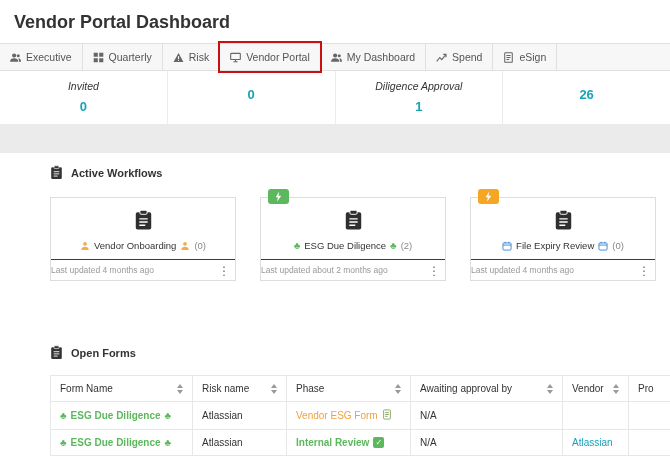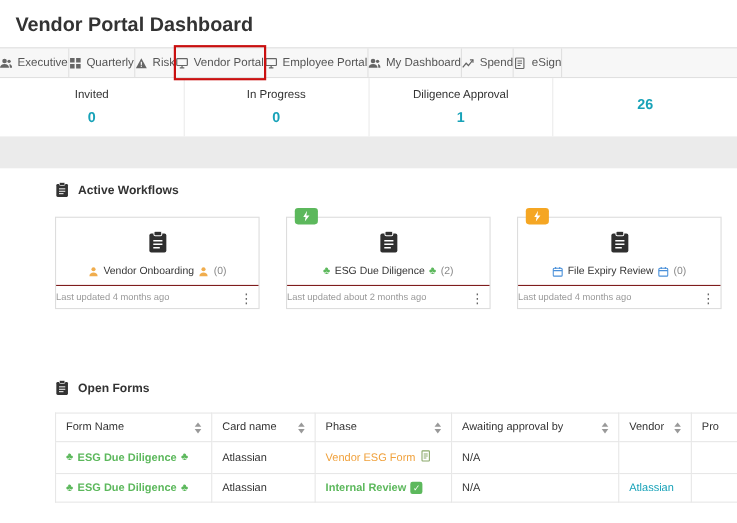--- a/index.html
+++ b/index.html
@@ -6,32 +6,32 @@
   html,body { width:670px; height:475px; overflow:hidden; }
   body { background:#ebebeb; font-family:"Liberation Sans", sans-serif; color:#333; }
 
   
   .header { background:#fff; padding:12px 14px 10px; }
   .title { font-size:18px; font-weight:bold; color:#333; }
 
   
   .tabbar { display:flex; align-items:stretch; background:#f7f7f7;
             border-top:1px solid #e0e0e0; border-bottom:1px solid #e0e0e0; height:28px; }
-  .tab { display:flex; align-items:center; gap:5px; padding:0 0;
+  .tab { display:flex; align-items:center; gap:5px; padding:0 10px;
          border-right:1px solid #e0e0e0; font-size:10.5px; color:#555;
          cursor:pointer; position:relative; white-space:nowrap; }
   .tab svg { width:11px; height:11px; color:#666; flex:none; }
   .tab-annotated::after { content:""; position:absolute; left:-2px; right:-2px;
          top:-3px; bottom:-3px; border:2px solid #c90f0f; z-index:5; pointer-events:none; }
 
   
   .stats { display:flex; background:#fff; }
   .stat { flex:1; text-align:center; padding:9px 0 10px; border-right:1px solid #ececec; }
   .stat:last-child { border-right:none; }
-  .stat-label { font-size:10.5px; color:#333; }
+  .stat-label { font-size:10.5px; color:#333;font-style:italic; }
   .stat-value { margin-top:7px; font-size:13px; font-weight:bold; color:#17a2b8; cursor:pointer; }
 
   
   .main { background:#fff; margin-top:29px; padding:12px 0 0 50px; min-height:330px; }
   .section-head { display:flex; align-items:center; gap:8px; font-size:11px;
                   font-weight:bold; color:#333; }
   .section-head svg { width:13px; height:15px; }
 
   
   .cards { display:flex; gap:24px; margin-top:17px; }
@@ -108,27 +108,20 @@
     <span>Risk</span>
   </div>
   <div class="tab tab-annotated">
     <svg viewBox="0 0 16 16" fill="none" stroke="currentColor" stroke-width="1.6">
         <rect x="1" y="2" width="14" height="9" rx="1"></rect>
         <path d="M5 14.2h6M8 11v3.2"></path>
       </svg>
     <span>Vendor Portal</span>
   </div>
   <div class="tab">
-    <svg viewBox="0 0 16 16" fill="none" stroke="currentColor" stroke-width="1.6">
-        <rect x="1" y="2" width="14" height="9" rx="1"></rect>
-        <path d="M5 14.2h6M8 11v3.2"></path>
-      </svg>
-    <span>Employee Portal</span>
-  </div>
-  <div class="tab">
     <svg viewBox="0 0 16 16" fill="currentColor">
         <circle cx="6" cy="5" r="3"></circle>
         <path d="M0 14c0-3.3 2.7-5 6-5s6 1.7 6 5z"></path>
         <circle cx="12" cy="5.5" r="2.2"></circle>
         <path d="M12.5 9c2.1.4 3.5 1.9 3.5 5h-3z"></path>
       </svg>
     <span>My Dashboard</span>
   </div>
   <div class="tab">
     <svg viewBox="0 0 16 16" fill="none" stroke="currentColor" stroke-width="1.6">
@@ -146,21 +139,20 @@
   </div>
 
 </div>
 
 <div class="stats">
   <div class="stat">
     <div class="stat-label">Invited</div>
     <div class="stat-value">0</div>
   </div>
   <div class="stat">
-    <div class="stat-label">In Progress</div>
     <div class="stat-value">0</div>
   </div>
   <div class="stat">
     <div class="stat-label">Diligence Approval</div>
     <div class="stat-value">1</div>
   </div>
   <div class="stat">
     <div class="stat-value">26</div>
   </div>
 </div>
@@ -293,21 +285,21 @@
             <span class="th-inner">
                 <span>Form Name</span>
             <span class="sort">
                   <i class="up"></i>
                   <i class="down"></i>
                 </span>
               </span>
           </th>
           <th>
             <span class="th-inner">
-                <span>Card name</span>
+                <span>Risk name</span>
             <span class="sort">
                   <i class="up"></i>
                   <i class="down"></i>
                 </span>
               </span>
           </th>
           <th>
             <span class="th-inner">
                 <span>Phase</span>
             <span class="sort">

